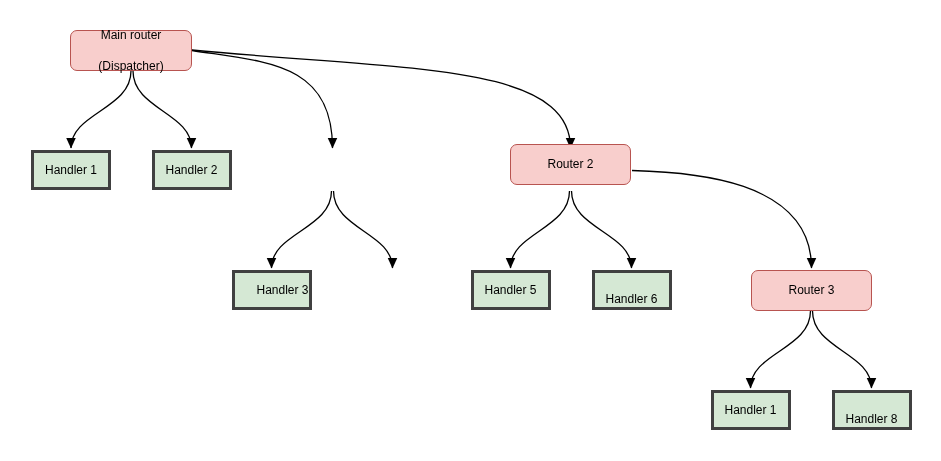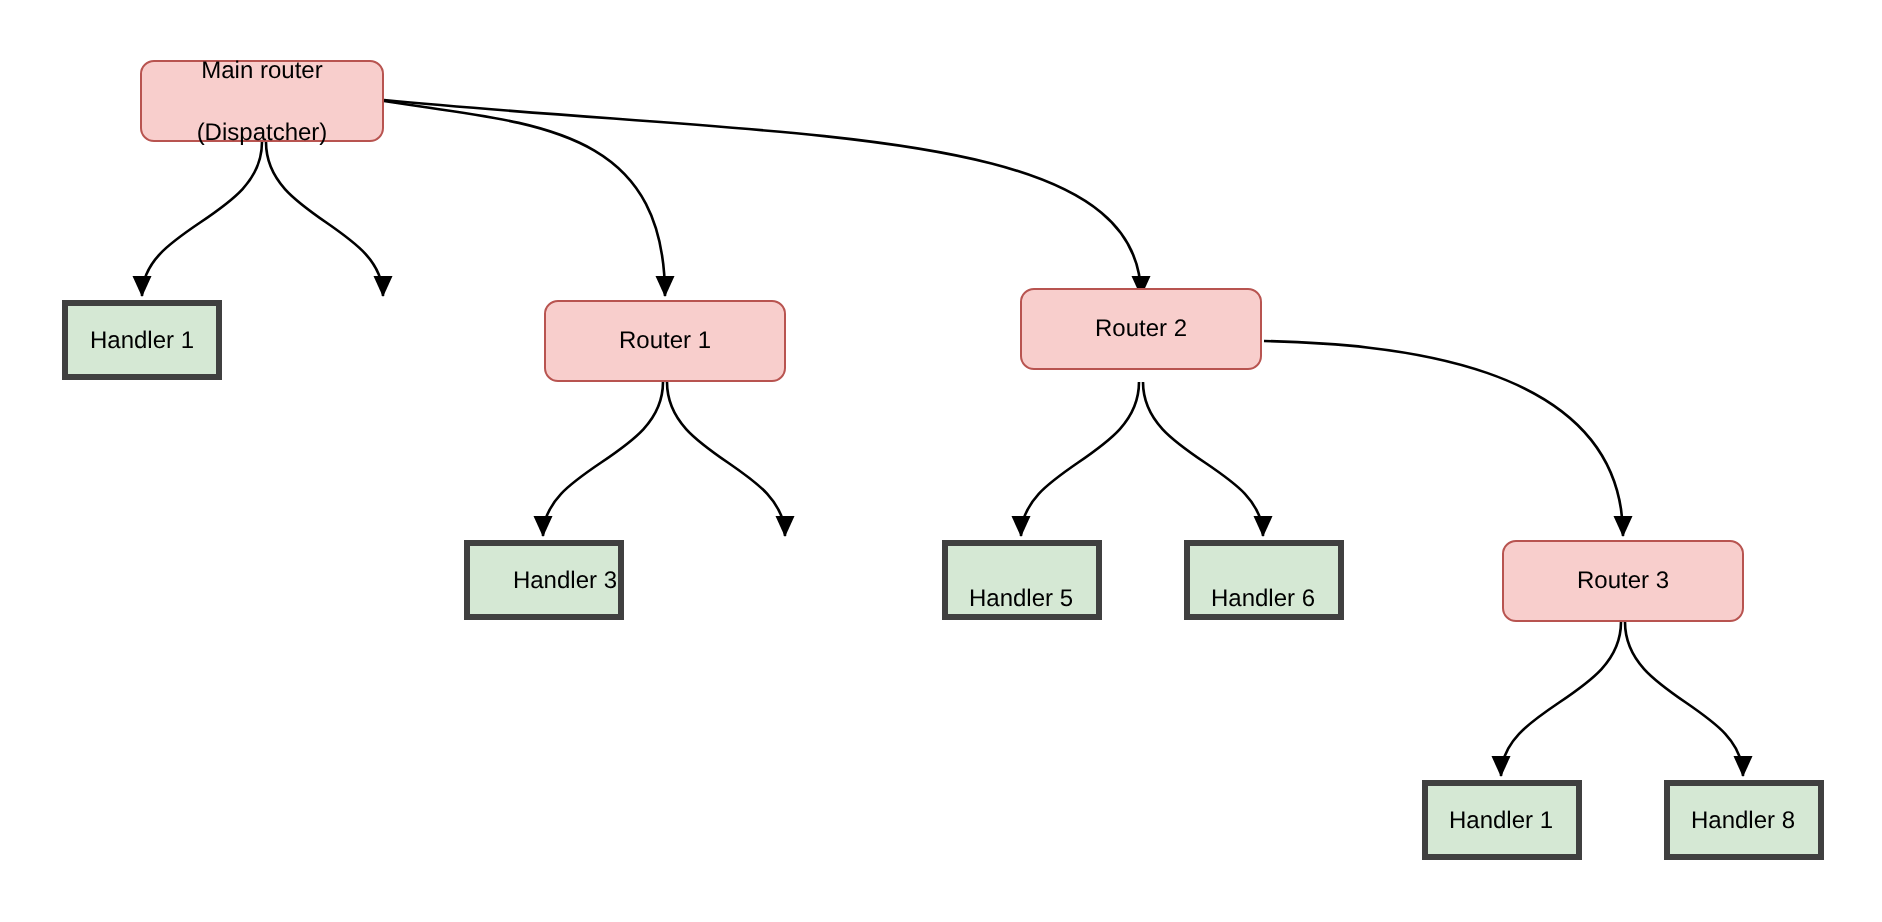--- a/index.html
+++ b/index.html
@@ -77,47 +77,47 @@
 
   <div class="node router" style="left:70px; top:30px; width:122px; height:41px;gap:16px;">
     <span>Main router</span>
     <span>(Dispatcher)</span>
   </div>
 
   <div class="node handler" style="left:31px; top:150px; width:80px; height:40px;">
     <span>Handler 1</span>
   </div>
 
+  <div class="node handler" style="left:151.5px; top:150px; width:80px; height:40px;">
+    <span>Handler 2</span>
+  </div>
 
-  <div class="node router" style="left:272px; top:150px; width:121px; height:41px;">
-    <span>Router 1</span>
-  </div>
 
   <div class="node router" style="left:510px; top:144px; width:121px; height:41px;">
     <span>Router 2</span>
   </div>
 
   <div class="node handler" style="left:231.5px; top:270px; width:80px; height:40px;align-items:flex-end;">
     <span>Handler 3</span>
   </div>
 
 
-  <div class="node handler" style="left:470.5px; top:270px; width:80px; height:40px;justify-content:flex-end;">
+  <div class="node handler" style="left:470.5px; top:270px; width:80px; height:40px;">
     <span>Handler 5</span>
   </div>
 
   <div class="node handler" style="left:591.5px; top:270px; width:80px; height:40px;justify-content:flex-end;">
     <span>Handler 6</span>
   </div>
 
   <div class="node router" style="left:751px; top:270px; width:121px; height:41px;">
     <span>Router 3</span>
   </div>
 
   <div class="node handler" style="left:710.5px; top:390px; width:80px; height:40px;">
     <span>Handler 1</span>
   </div>
 
-  <div class="node handler" style="left:831.5px; top:390px; width:80px; height:40px;">
+  <div class="node handler" style="left:831.5px; top:390px; width:80px; height:40px;justify-content:flex-end;">
     <span>Handler 8</span>
   </div>
 
 </div>
 
 </body></html>

